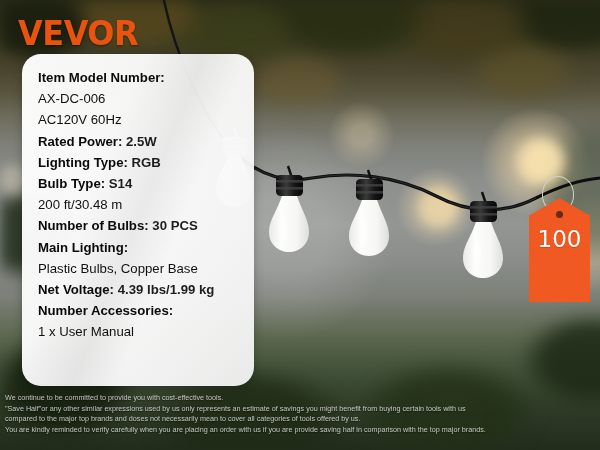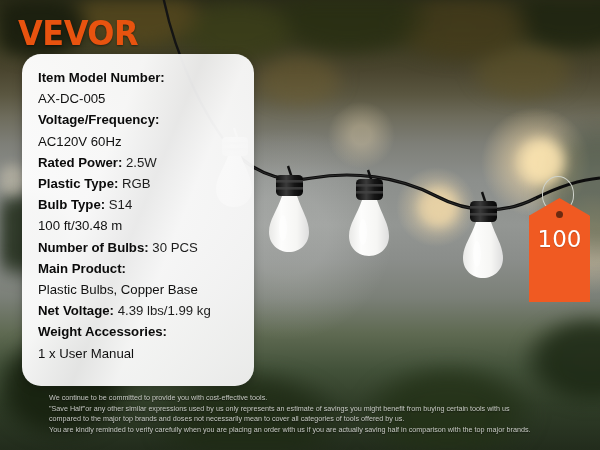--- a/index.html
+++ b/index.html
@@ -114,21 +114,21 @@
     position: absolute;
     left: 16px;
     top: 13px;
     right: 8px;
     color: #111;
     font-size: 13.2px;
     line-height: 21.2px;
   }
   .spec-row { white-space: nowrap; }
   .spec-key { font-weight: 700; color: #0b0b0b; }
-  .spec-val { font-weight: 400; color: #1d1d1d; }
+  .spec-val { font-weight: 700; color: #1d1d1d; }
 
   
   .tag-wrap { position: absolute; left: 529px; top: 176px; width: 64px; height: 132px; }
   .tag-string {
     position: absolute;
     left: 13px; top: 0;
     width: 30px; height: 34px;
     border: 1.6px solid #cfd3cb;
     border-radius: 50% 50% 46% 46%;
     border-bottom-color: #c8ccc4;
@@ -167,21 +167,21 @@
     position: absolute;
     left: 5px;
     top: 393px;
     width: 592px;
     color: rgba(236,238,234,0.80);
     font-size: 7.2px;
     line-height: 10.6px;
     font-family: "Liberation Sans", sans-serif;
     text-shadow: 0 1px 1px rgba(0,0,0,0.55);
   }
-  .disclaimer div { white-space: nowrap; margin-left: 44px; }
+  .disclaimer div { white-space: nowrap; }
 </style>
 </head>
 <body>
 
 <div id="stage">
 
   <div class="bg-base"></div>
   <div class="bg-foliage"></div>
   <div class="bg-blur-soft"></div>
 
@@ -270,71 +270,68 @@
   </svg>
 
   <div class="logo">VEVOR</div>
 
   <div class="spec-card">
     <div class="spec-list">
 
       <div class="spec-row">
         <span class="spec-key">Item Model Number:</span><span class="spec-val"></span>
       </div>
-      <div class="spec-row">AX-DC-005</div>
-
-      <div class="spec-row">
-        <span class="spec-key">Voltage/Frequency:</span><span class="spec-val"></span>
-      </div>
+      <div class="spec-row">AX-DC-006</div>
+
       <div class="spec-row">AC120V 60Hz</div>
 
       <div class="spec-row">
         <span class="spec-key">Rated Power:</span><span class="spec-val"> 2.5W</span>
       </div>
 
       <div class="spec-row">
-        <span class="spec-key">Plastic Type:</span><span class="spec-val"> RGB</span>
+        <span class="spec-key">Lighting Type:</span><span class="spec-val"> RGB</span>
       </div>
 
       <div class="spec-row">
         <span class="spec-key">Bulb Type:</span><span class="spec-val"> S14</span>
       </div>
 
-      <div class="spec-row">100 ft/30.48 m</div>
+      <div class="spec-row">200 ft/30.48 m</div>
 
       <div class="spec-row">
         <span class="spec-key">Number of Bulbs:</span><span class="spec-val"> 30 PCS</span>
       </div>
 
       <div class="spec-row">
-        <span class="spec-key">Main Product:</span><span class="spec-val"></span>
+        <span class="spec-key">Main Lighting:</span><span class="spec-val"></span>
       </div>
       <div class="spec-row">Plastic Bulbs, Copper Base</div>
 
       <div class="spec-row">
         <span class="spec-key">Net Voltage:</span><span class="spec-val"> 4.39 lbs/1.99 kg</span>
       </div>
 
       <div class="spec-row">
-        <span class="spec-key">Weight Accessories:</span><span class="spec-val"></span>
+        <span class="spec-key">Number Accessories:</span><span class="spec-val"></span>
       </div>
       <div class="spec-row">1 x User Manual</div>
 
     </div>
   </div>
 
   <div class="tag-wrap">
     <div class="tag-string"></div>
     <div class="tag-body"></div>
     <div class="tag-hole"></div>
     <div class="tag-text">
       <div>100</div>
     </div>
   </div>
 
   <div class="disclaimer">
     <div>We continue to be committed to provide you with cost-effective tools.</div>
     <div>"Save Half"or any other similar expressions used by us only represents an estimate of savings you might benefit from buying certain tools with us</div>
     <div>compared to the major top brands and doses not necessarily mean to cover all categories of tools offered by us.</div>
-    <div>You are kindly reminded to verify carefully when you are placing an order with us if you are actually saving half in comparison with the top major brands.</div>
+    <div>You are kindly reminded to verify carefully when you are placing an order with us if you are provide saving half in comparison with the top major brands.</div>
   </div>
 
 </div>
 
 </body></html>

